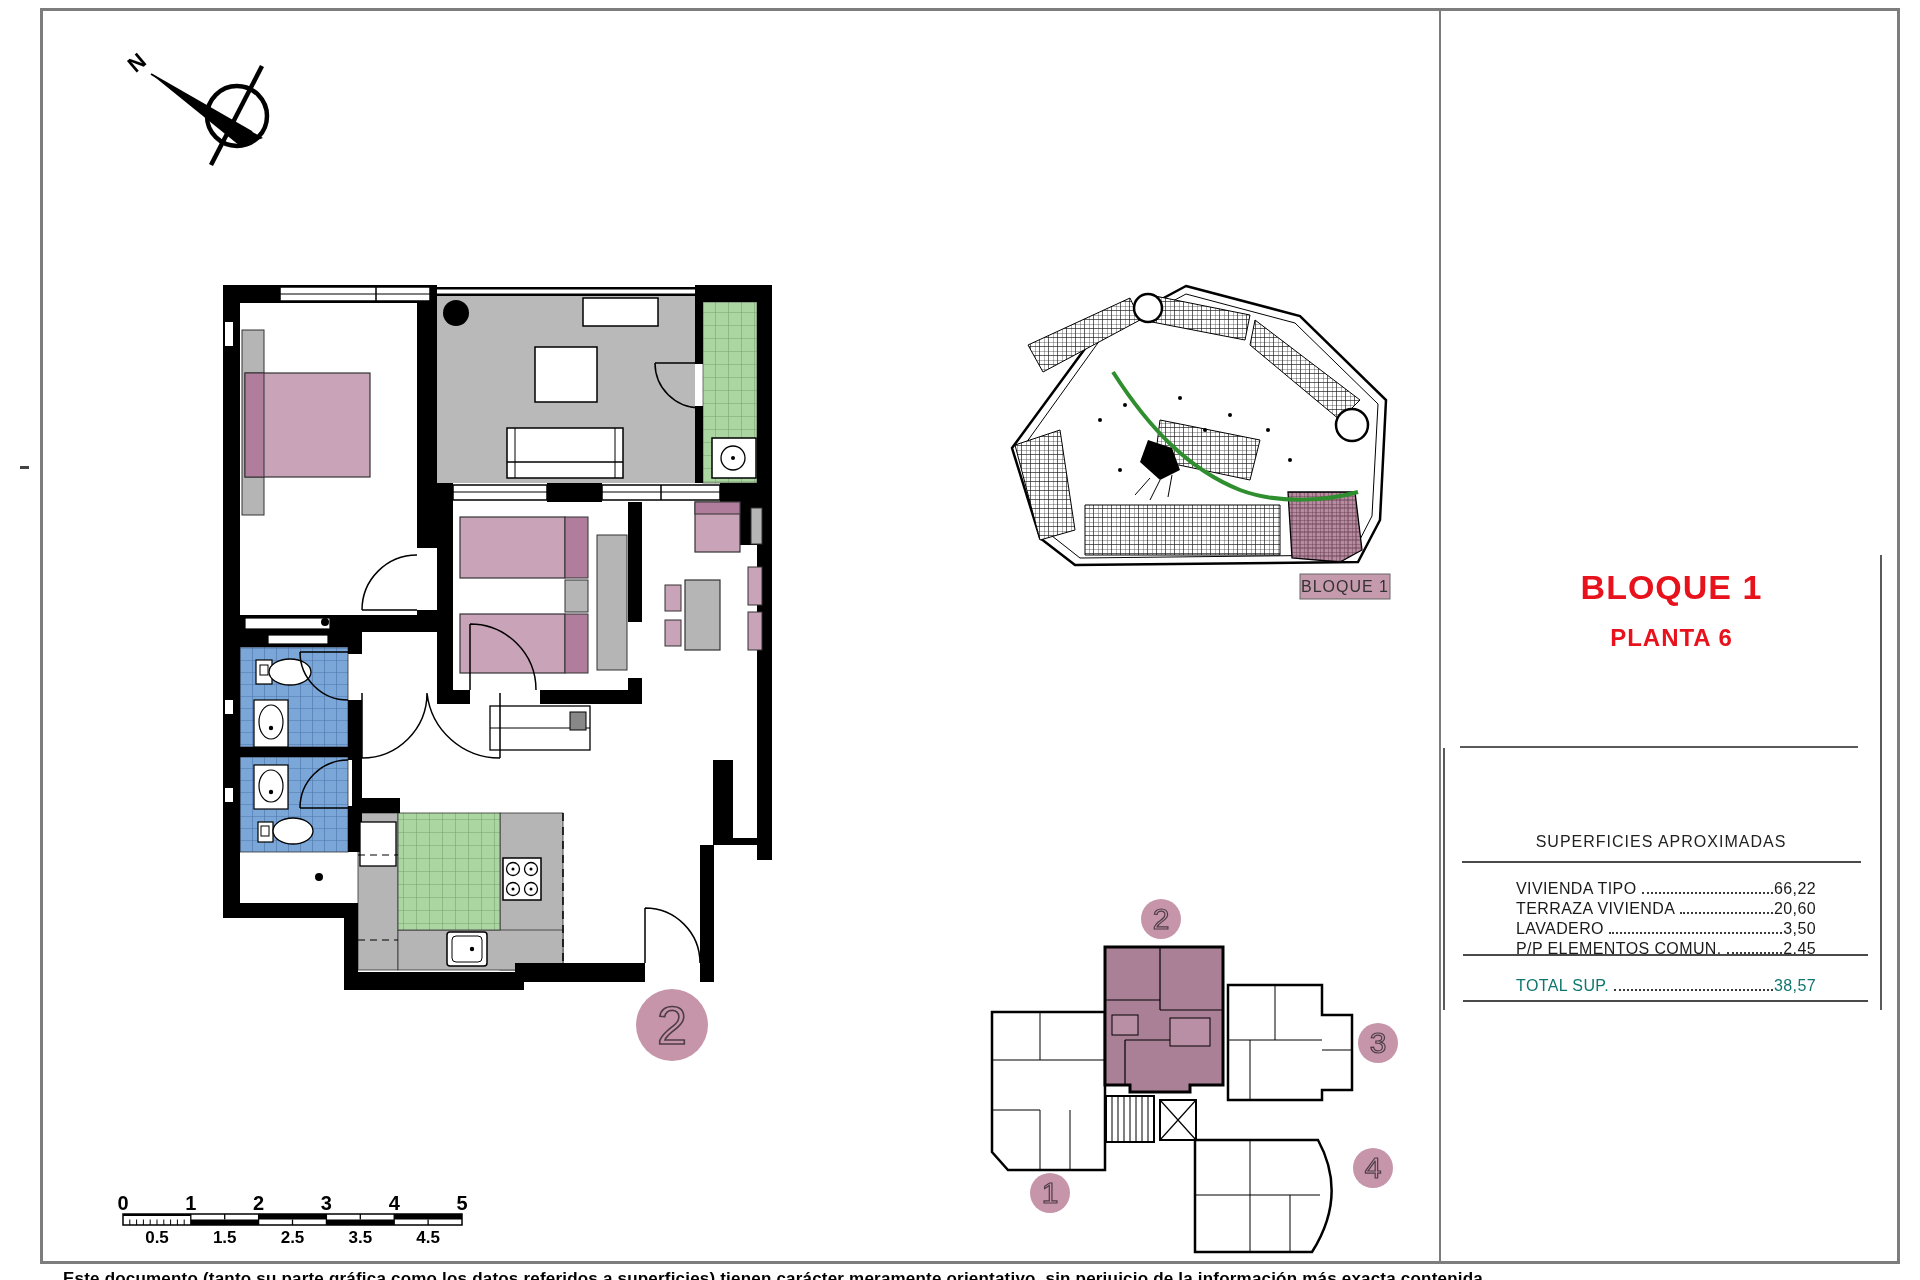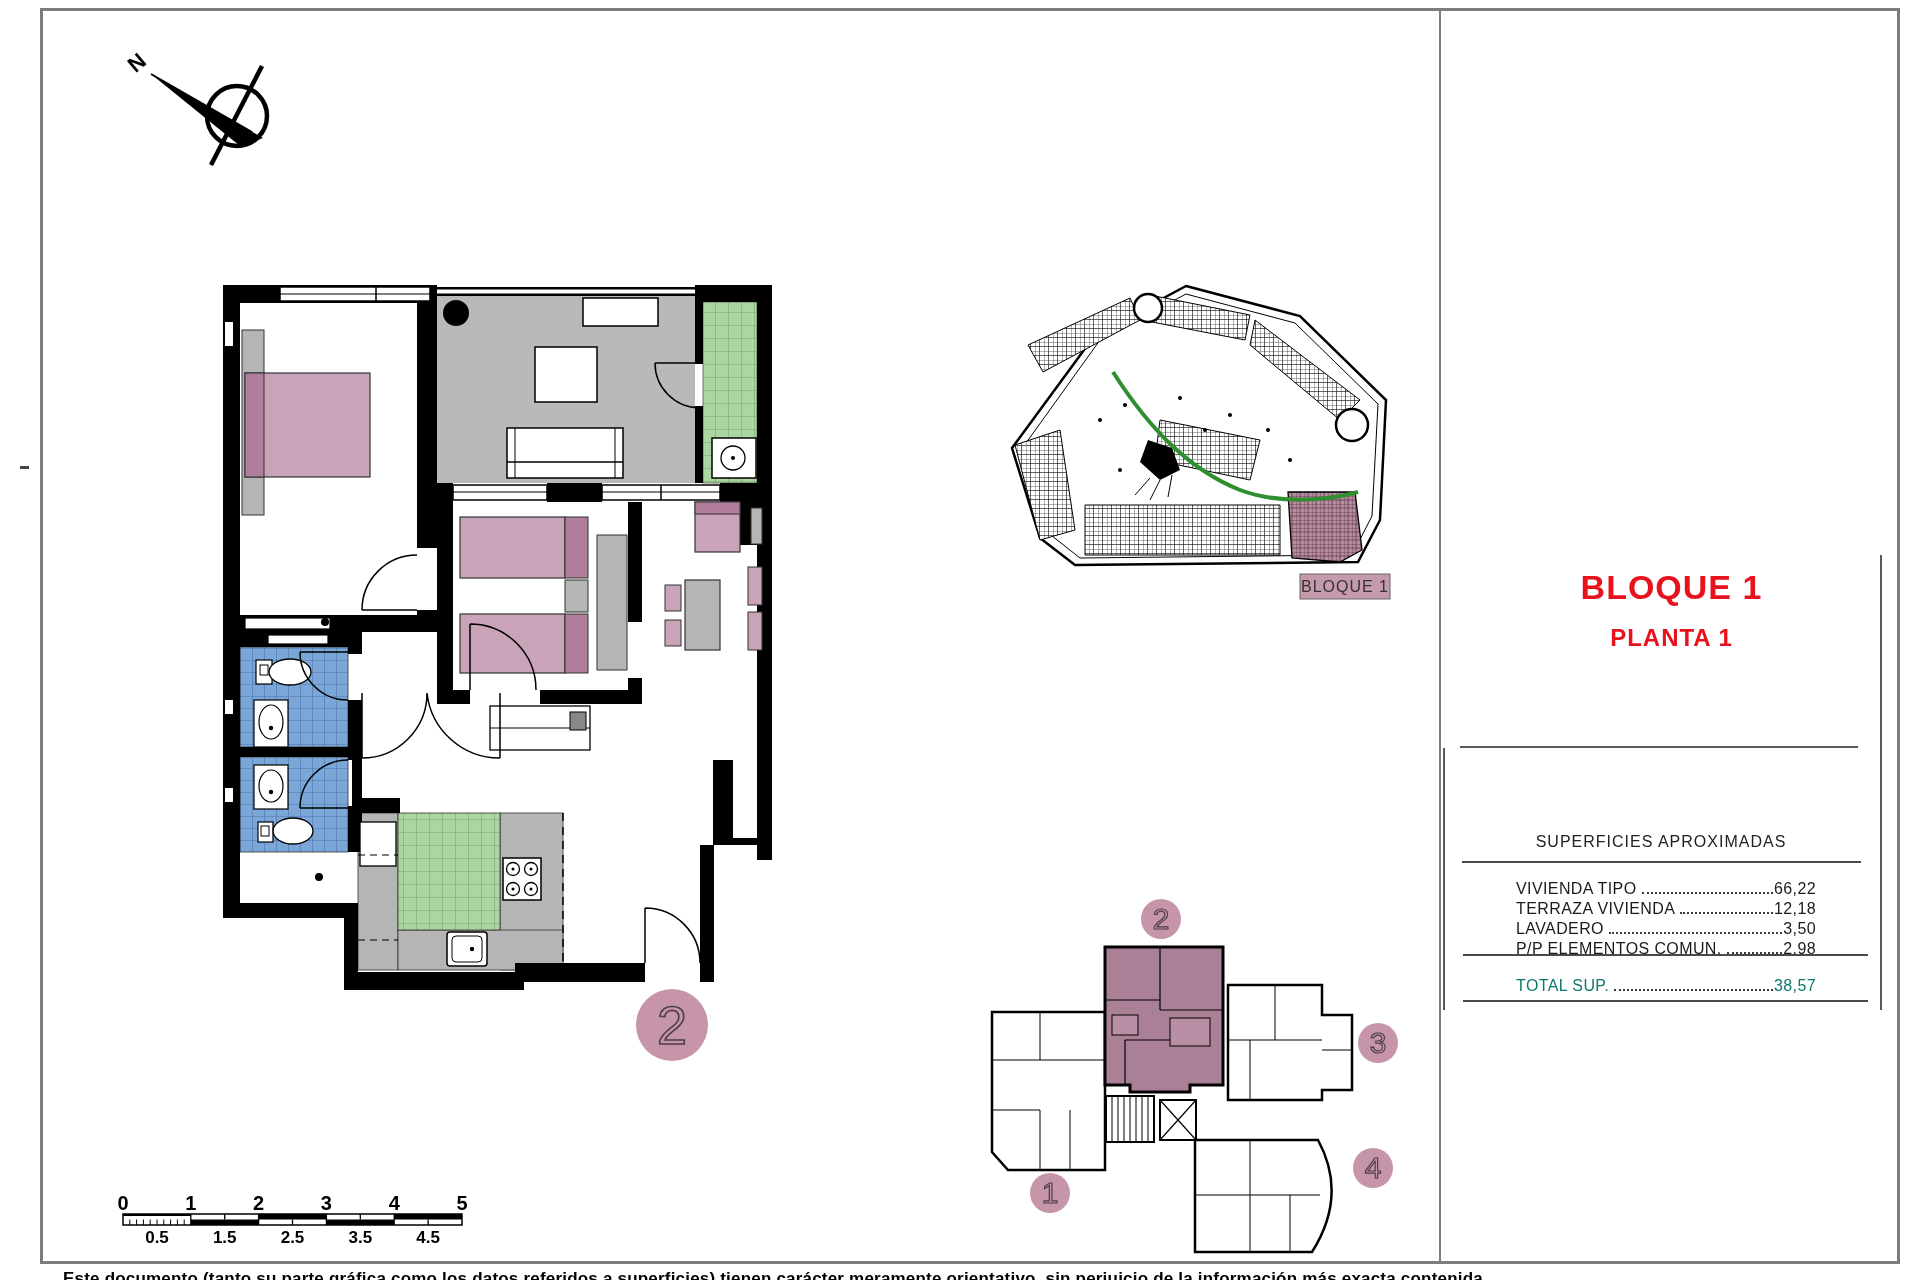--- a/index.html
+++ b/index.html
@@ -360,49 +360,49 @@
     <g font-size="17" font-weight="bold" fill="#000" text-anchor="middle">
       <text x="157" y="1243">0.5</text>
       <text x="224.7" y="1243">1.5</text>
       <text x="292.5" y="1243">2.5</text>
       <text x="360.3" y="1243">3.5</text>
       <text x="428.1" y="1243">4.5</text>
     </g>
   </svg>
 
   <div class="abs panel-title">BLOQUE 1</div>
-  <div class="abs panel-sub1">PLANTA 1</div>
+  <div class="abs panel-sub1">PLANTA 6</div>
 
   <div class="abs hr1"></div>
   <div class="abs tbl-left"></div>
   <div class="abs tbl-right"></div>
 
   <div class="abs tbl-title">SUPERFICIES APROXIMADAS</div>
   <div class="abs tbl-rule-a"></div>
 
   <div class="abs tbl-rows">
     <div class="tbl-row">
       <span>VIVIENDA TIPO</span>
       <span class="leader"></span>
       <span class="val">66,22</span>
     </div>
     <div class="tbl-row">
       <span>TERRAZA VIVIENDA</span>
       <span class="leader"></span>
-      <span class="val">12,18</span>
+      <span class="val">20,60</span>
     </div>
     <div class="tbl-row">
       <span>LAVADERO</span>
       <span class="leader"></span>
       <span class="val">3,50</span>
     </div>
     <div class="tbl-row">
       <span>P/P ELEMENTOS COMUN.</span>
       <span class="leader"></span>
-      <span class="val">2,98</span>
+      <span class="val">2,45</span>
     </div>
   </div>
 
   <div class="abs tbl-rule-b"></div>
   <div class="abs tbl-total">
     <div class="tbl-row">
       <span>TOTAL SUP.</span>
       <span class="leader"></span>
       <span class="val">38,57</span>
     </div>

